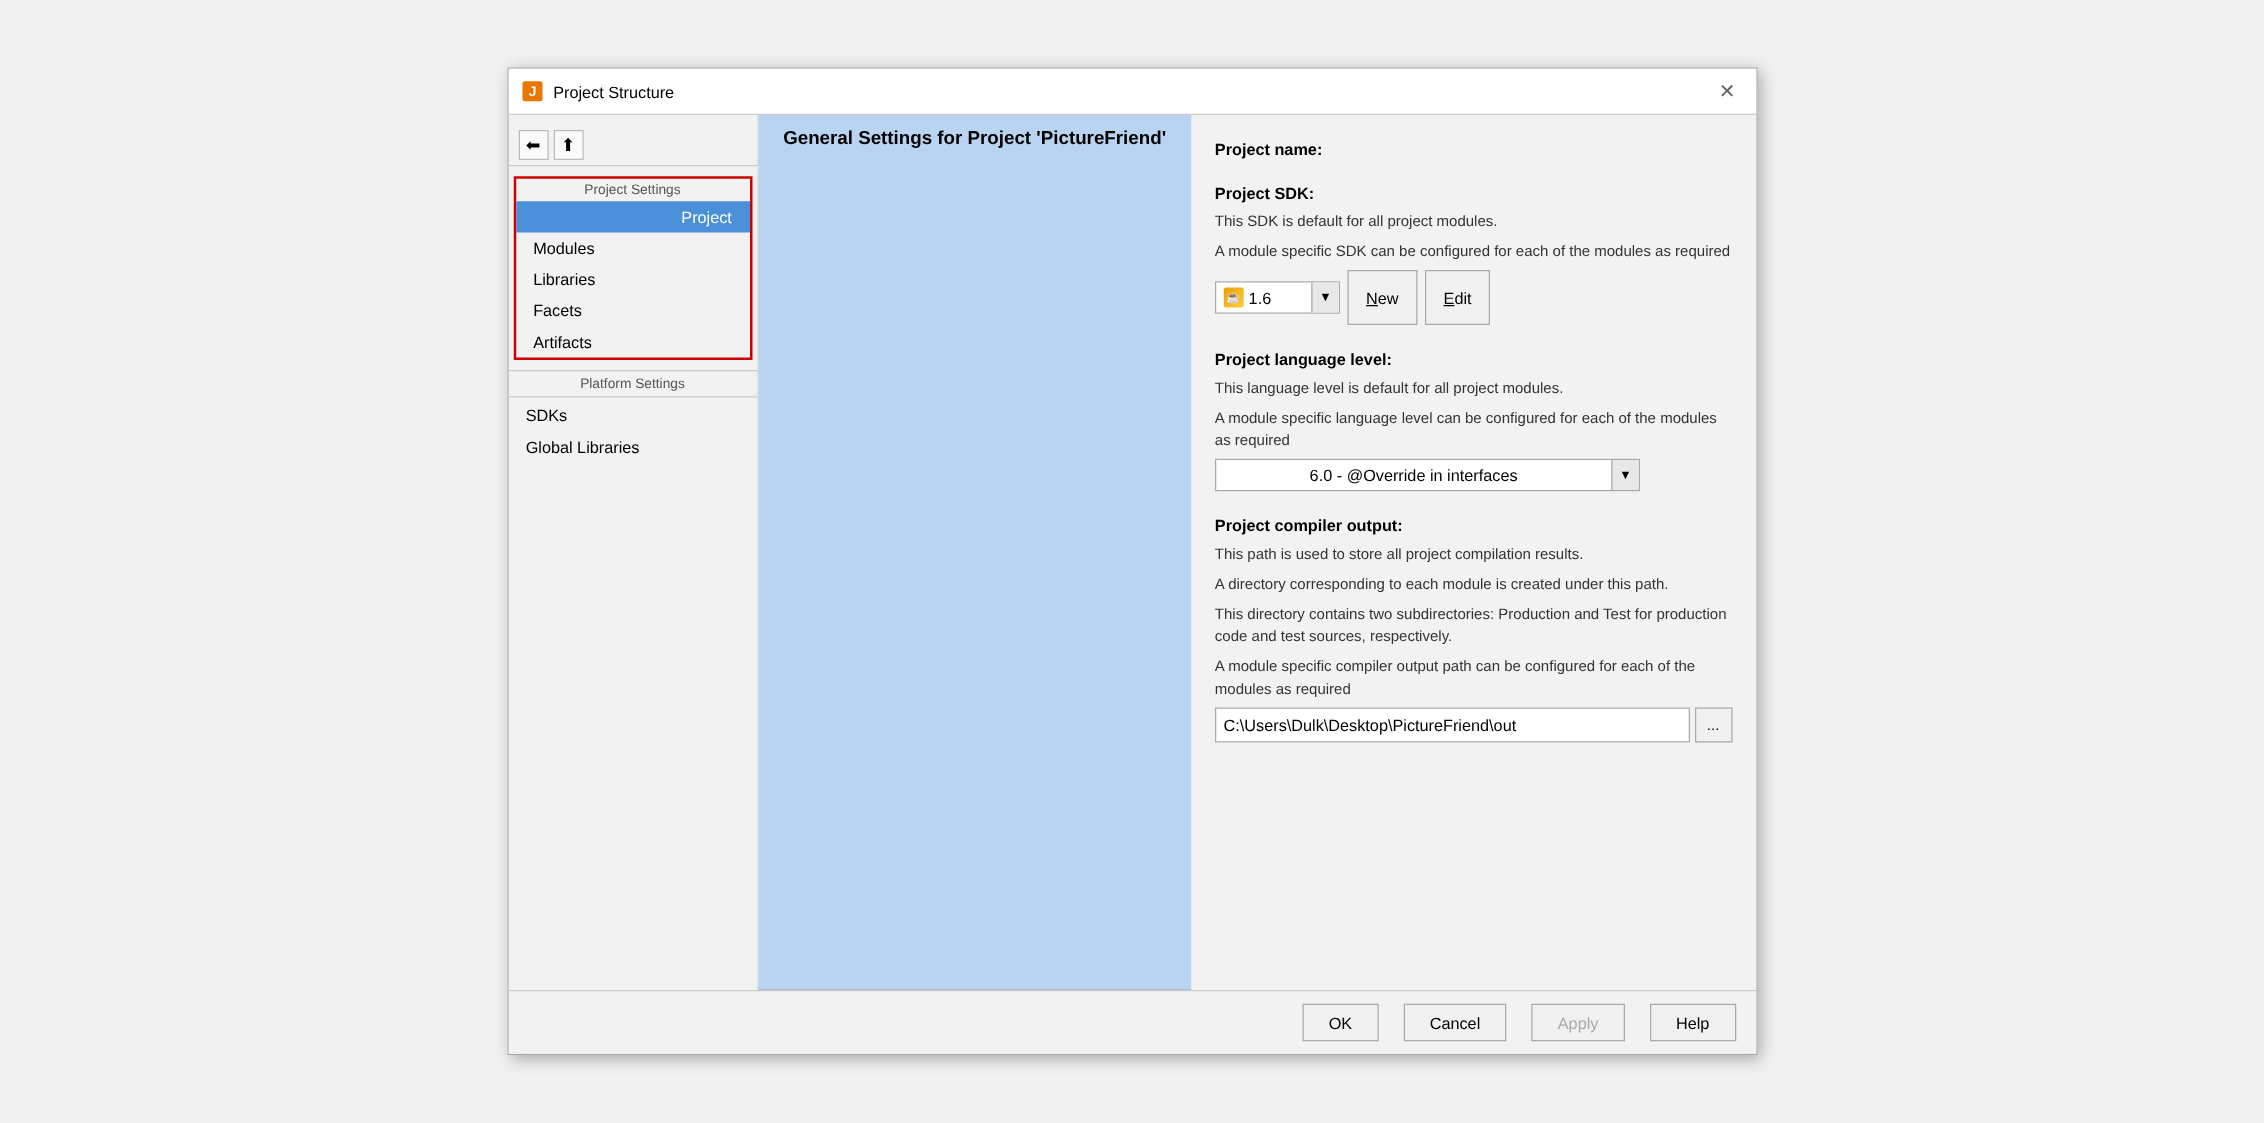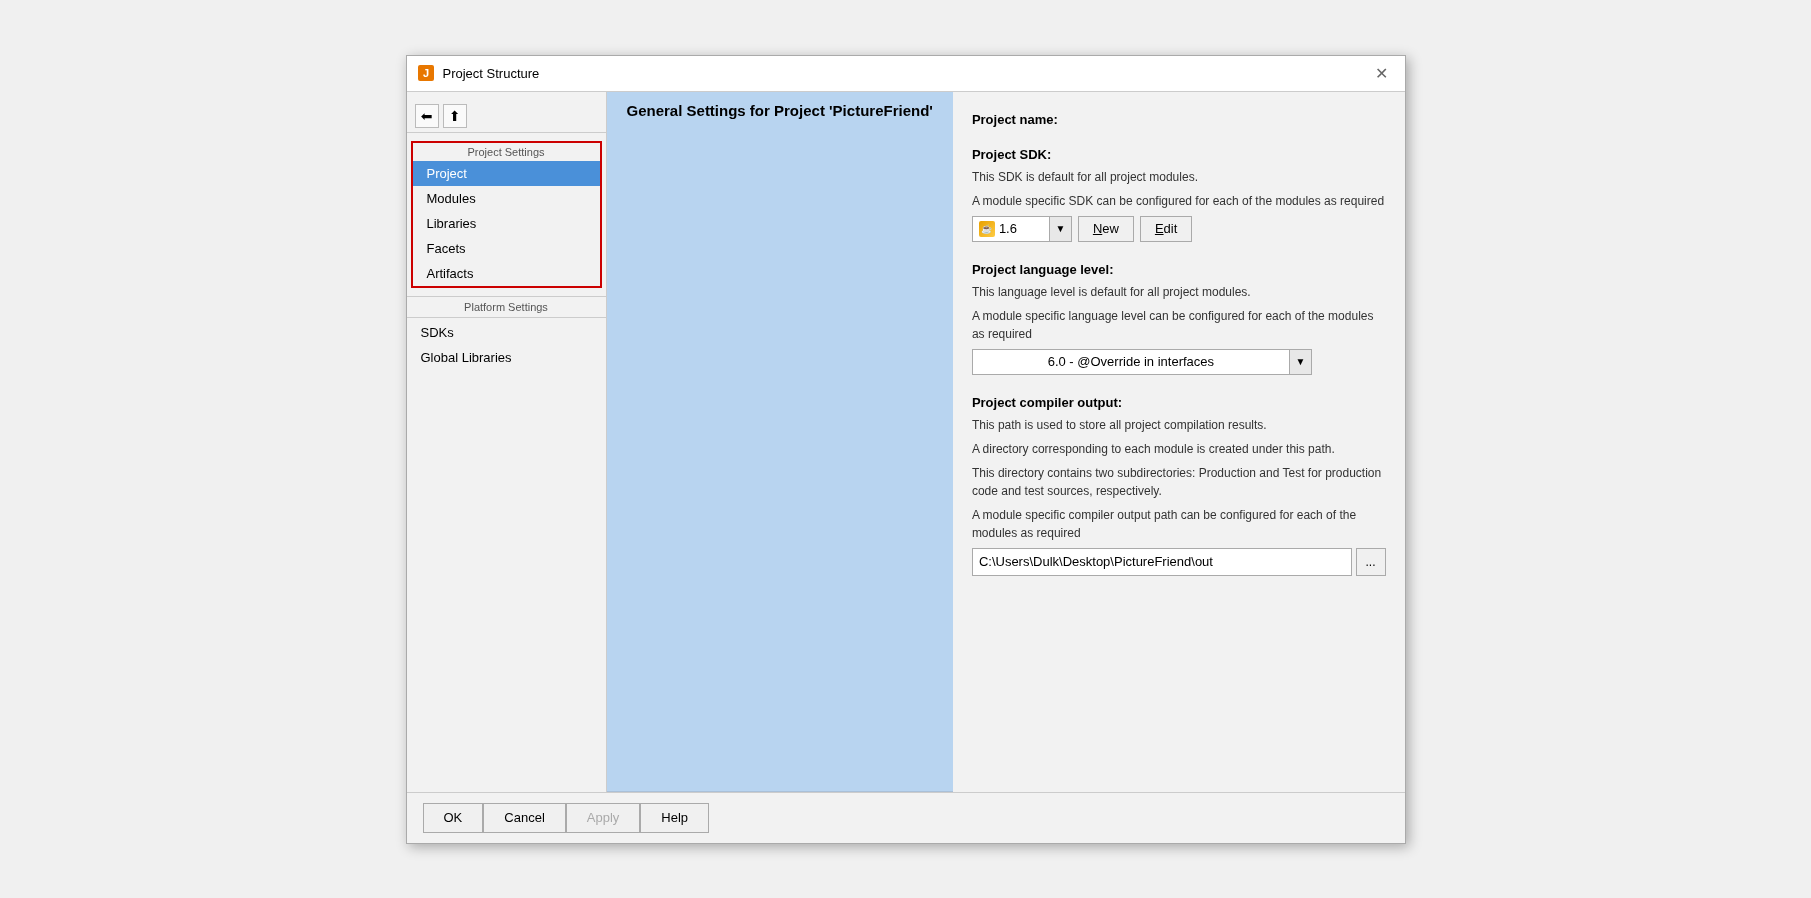--- a/index.html
+++ b/index.html
@@ -94,20 +94,21 @@
     }
     .nav-item {
       padding: 5px 14px;
       cursor: pointer;
       color: #000;
       font-size: 13px;
     }
     .nav-item.active {
       background: #4a90d9;
       color: white;
+      text-align: right;
     }
     .platform-section-header {
       font-size: 11px;
       color: #555;
       text-align: center;
       padding: 4px 0;
       border-top: 1px solid #ccc;
       border-bottom: 1px solid #ccc;
       margin: 6px 0 2px 0;
     }
@@ -177,21 +178,21 @@
       border-left: 1px solid #aaa;
       background: #e8e8e8;
       height: 100%;
       width: 22px;
       display: flex;
       align-items: center;
       justify-content: center;
       cursor: pointer;
     }
     .btn {
-      height: 26px;
+      height: 44px;
       padding: 0 14px;
       border: 1px solid #aaa;
       background: #f0f0f0;
       cursor: pointer;
       font-size: 13px;
       display: flex;
       align-items: center;
     }
     .btn span.underline { text-decoration: underline; }
     .lang-select {
@@ -242,22 +243,22 @@
       display: flex;
       align-items: center;
       justify-content: center;
       font-size: 12px;
     }
     .footer {
       background: #f2f2f2;
       border-top: 1px solid #ccc;
       padding: 10px 16px;
       display: flex;
-      justify-content: flex-start;
-      gap: 0;
+      justify-content: flex-end;
+      gap: 20px;
     }
     .footer-btn {
       height: 30px;
       padding: 0 20px;
       border: 1px solid #aaa;
       background: #f0f0f0;
       cursor: pointer;
       font-size: 13px;
     }
     .footer-btn.disabled {

